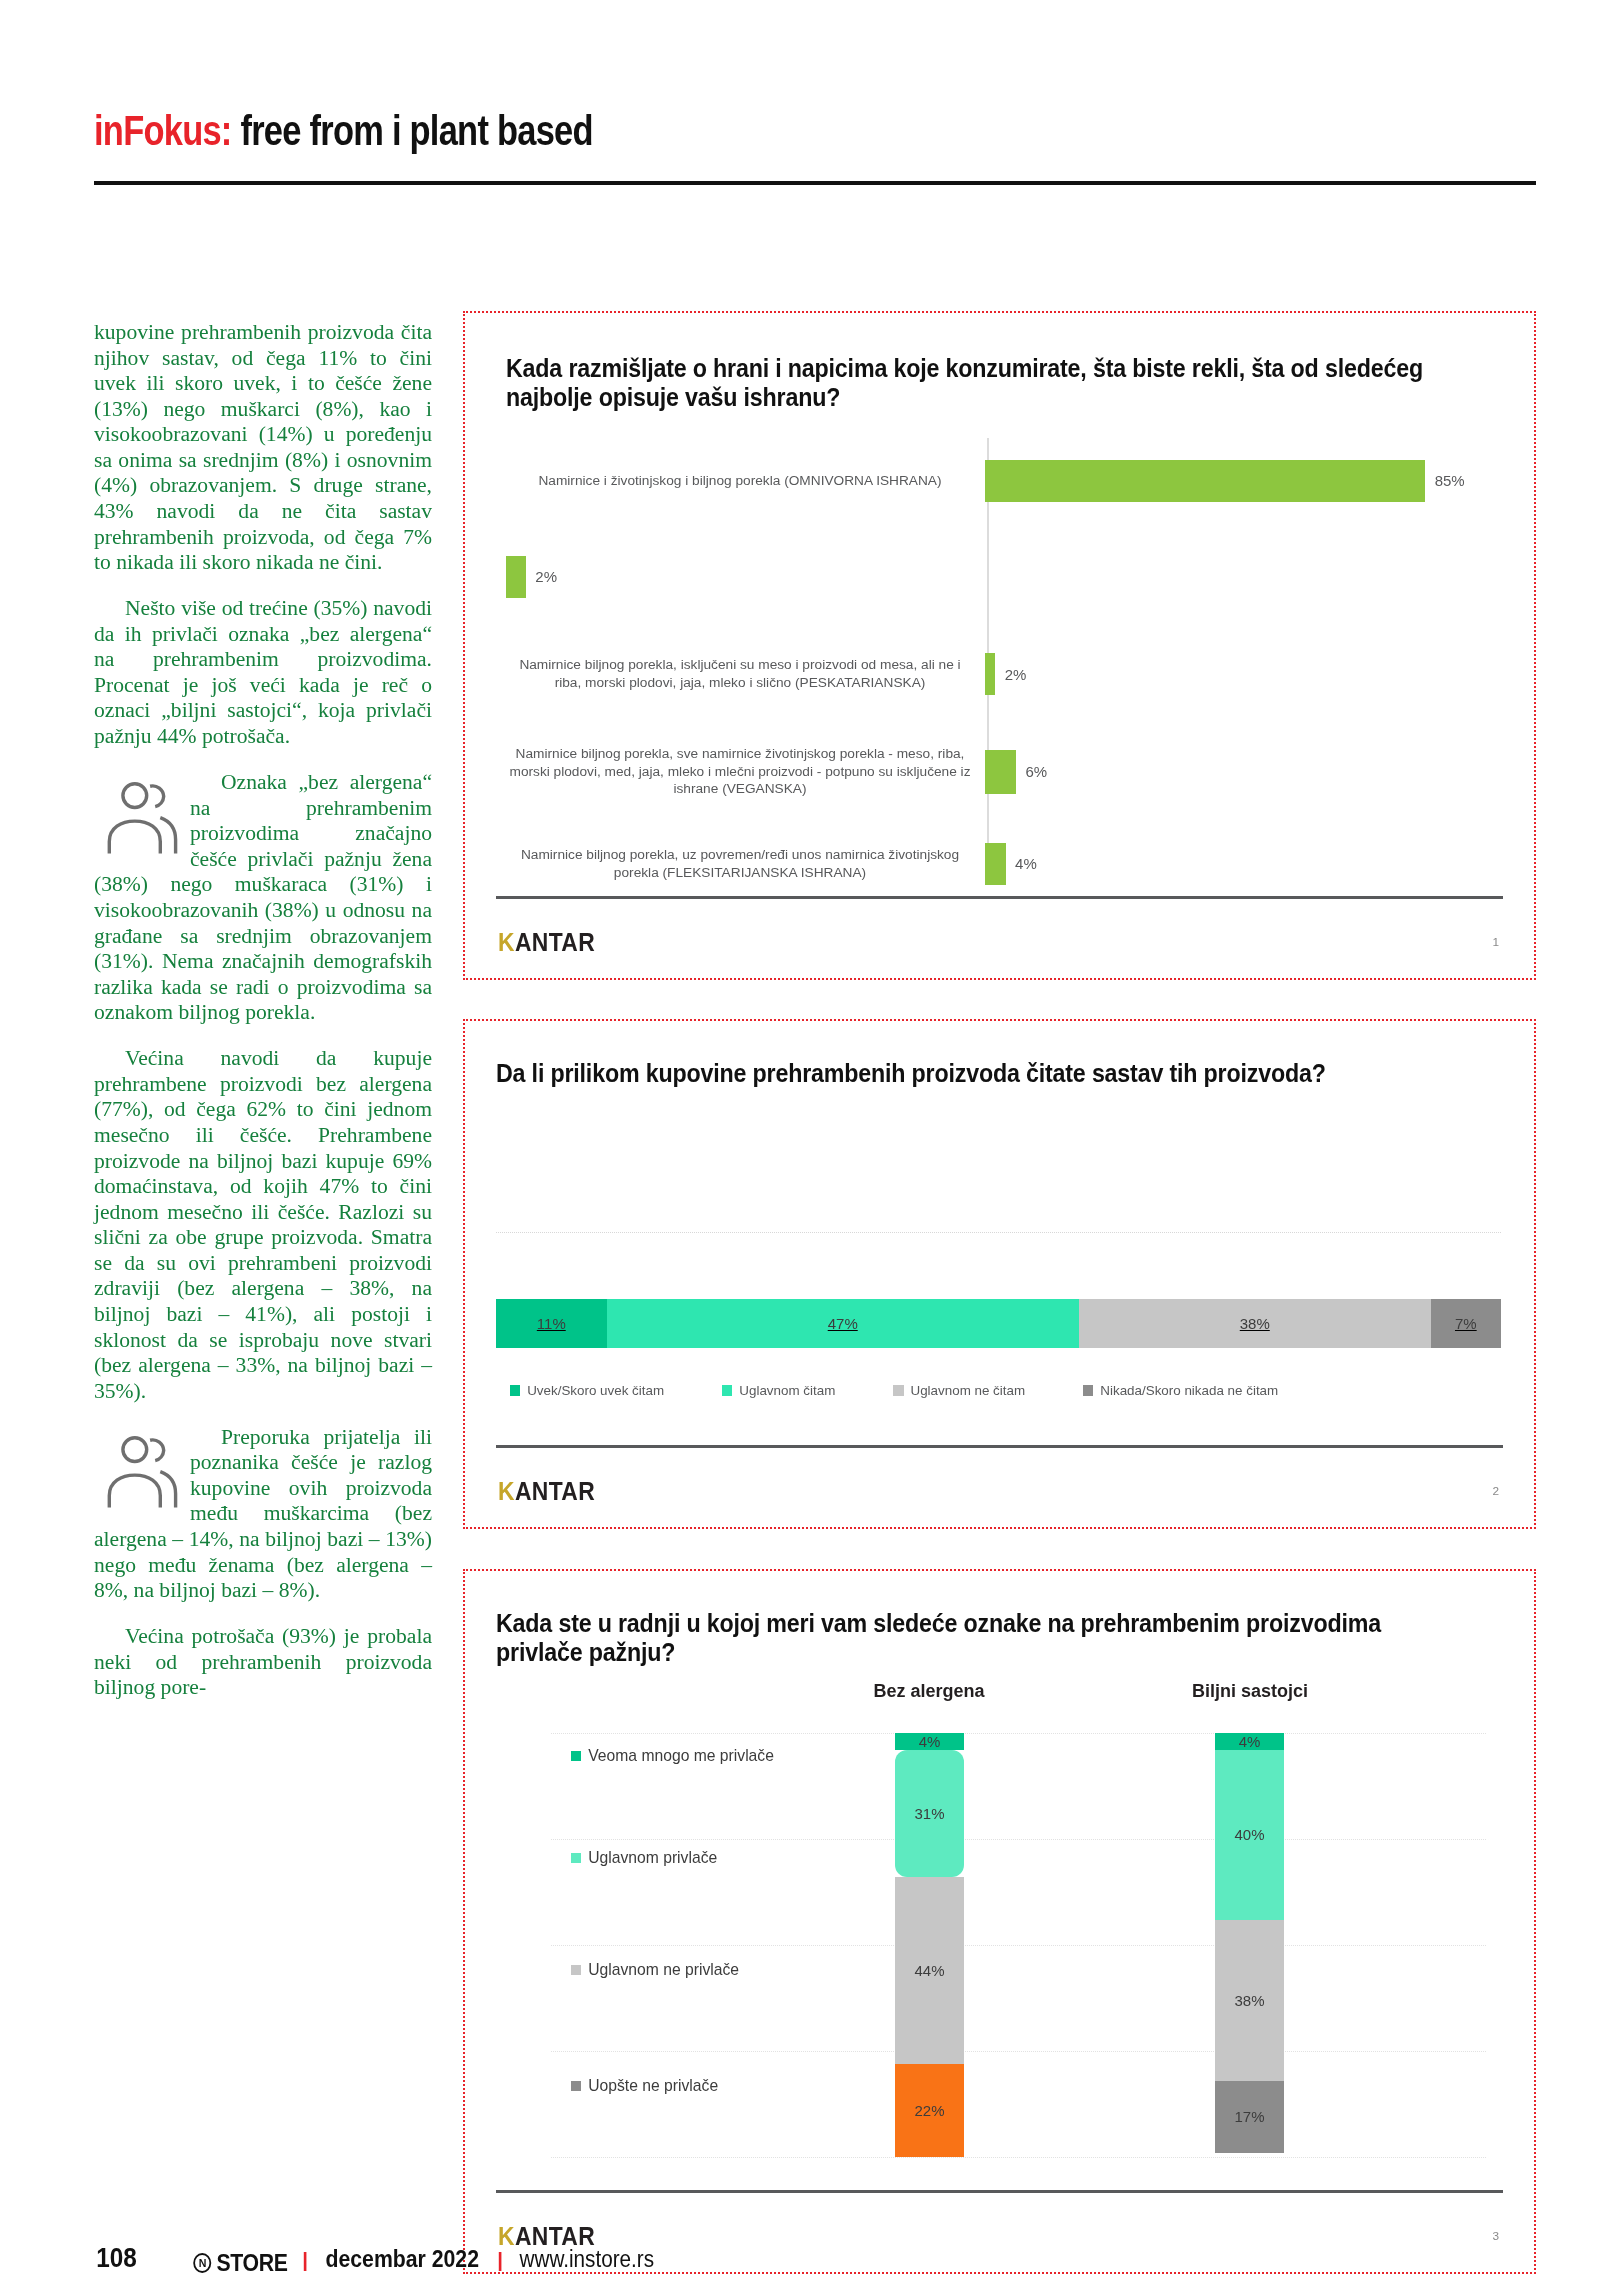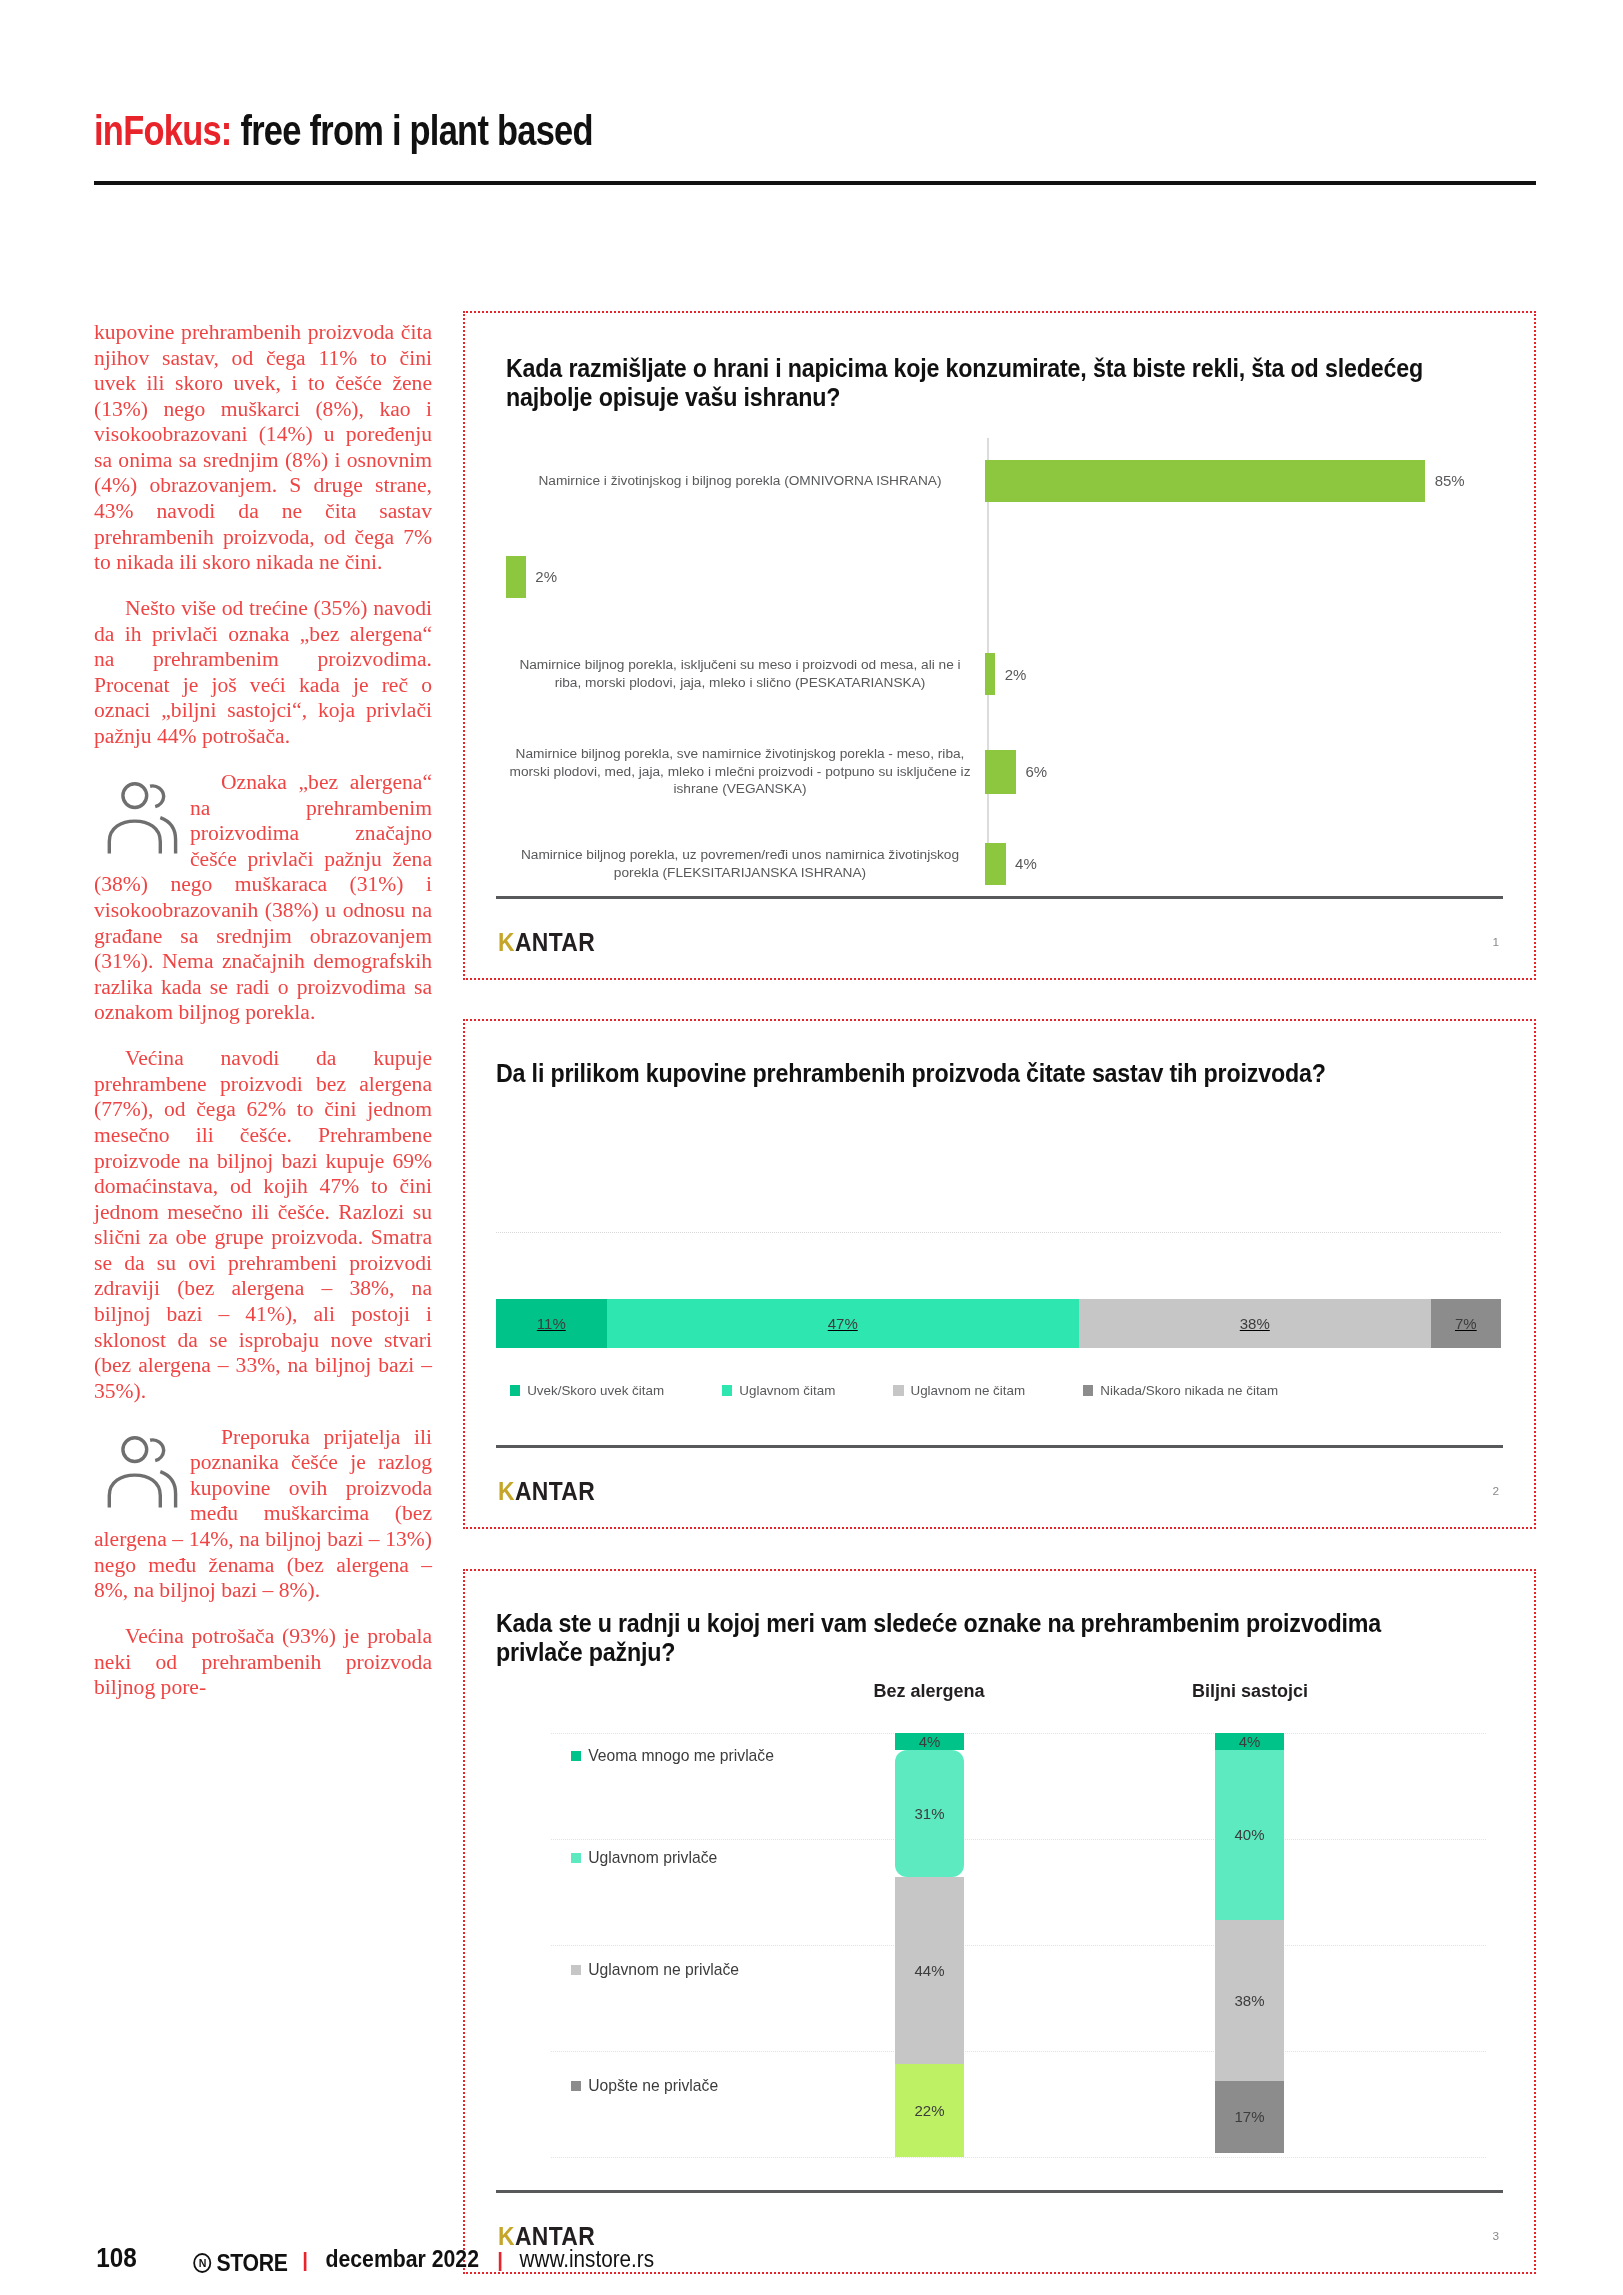--- a/index.html
+++ b/index.html
@@ -47,21 +47,21 @@
   }
 
   
   .article-col {
     position: absolute;
     left: 94px;
     top: 320px;
     width: 338px;
     font-size: 21.6px;
     line-height: 1.185;
-    color: #ef4444;
+    color: #15803d;
     text-align: justify;
     hyphens: manual;
   }
   .article-col p { margin: 0 0 20.4px 0; }
   .article-col p.indent { text-indent: 31px; }
   .para-with-icon { position: relative; min-height: 94px; }
   .people-icon {
     float: left;
     width: 85px;
     height: 82px;
@@ -489,21 +489,21 @@
       <div class="c3-col" id="c3-col-0">
         <div class="c3-seg" style="height:4%;  background:#00c389;">
           <span>4%</span>
         </div>
         <div class="c3-seg" style="height:30%; background:#5eeac0;border-radius:12px;">
           <span>31%</span>
         </div>
         <div class="c3-seg" style="height:44%; background:#c6c6c6;">
           <span>44%</span>
         </div>
-        <div class="c3-seg" style="height:22%; background:#bef264;">
+        <div class="c3-seg" style="height:22%; background:#f97316;">
           <span>22%</span>
         </div>
       </div>
 
       <div class="c3-col" id="c3-col-1">
         <div class="c3-seg" style="height:4%;  background:#00c389;">
           <span>4%</span>
         </div>
         <div class="c3-seg" style="height:40%; background:#5eeac0;">
           <span>40%</span>

